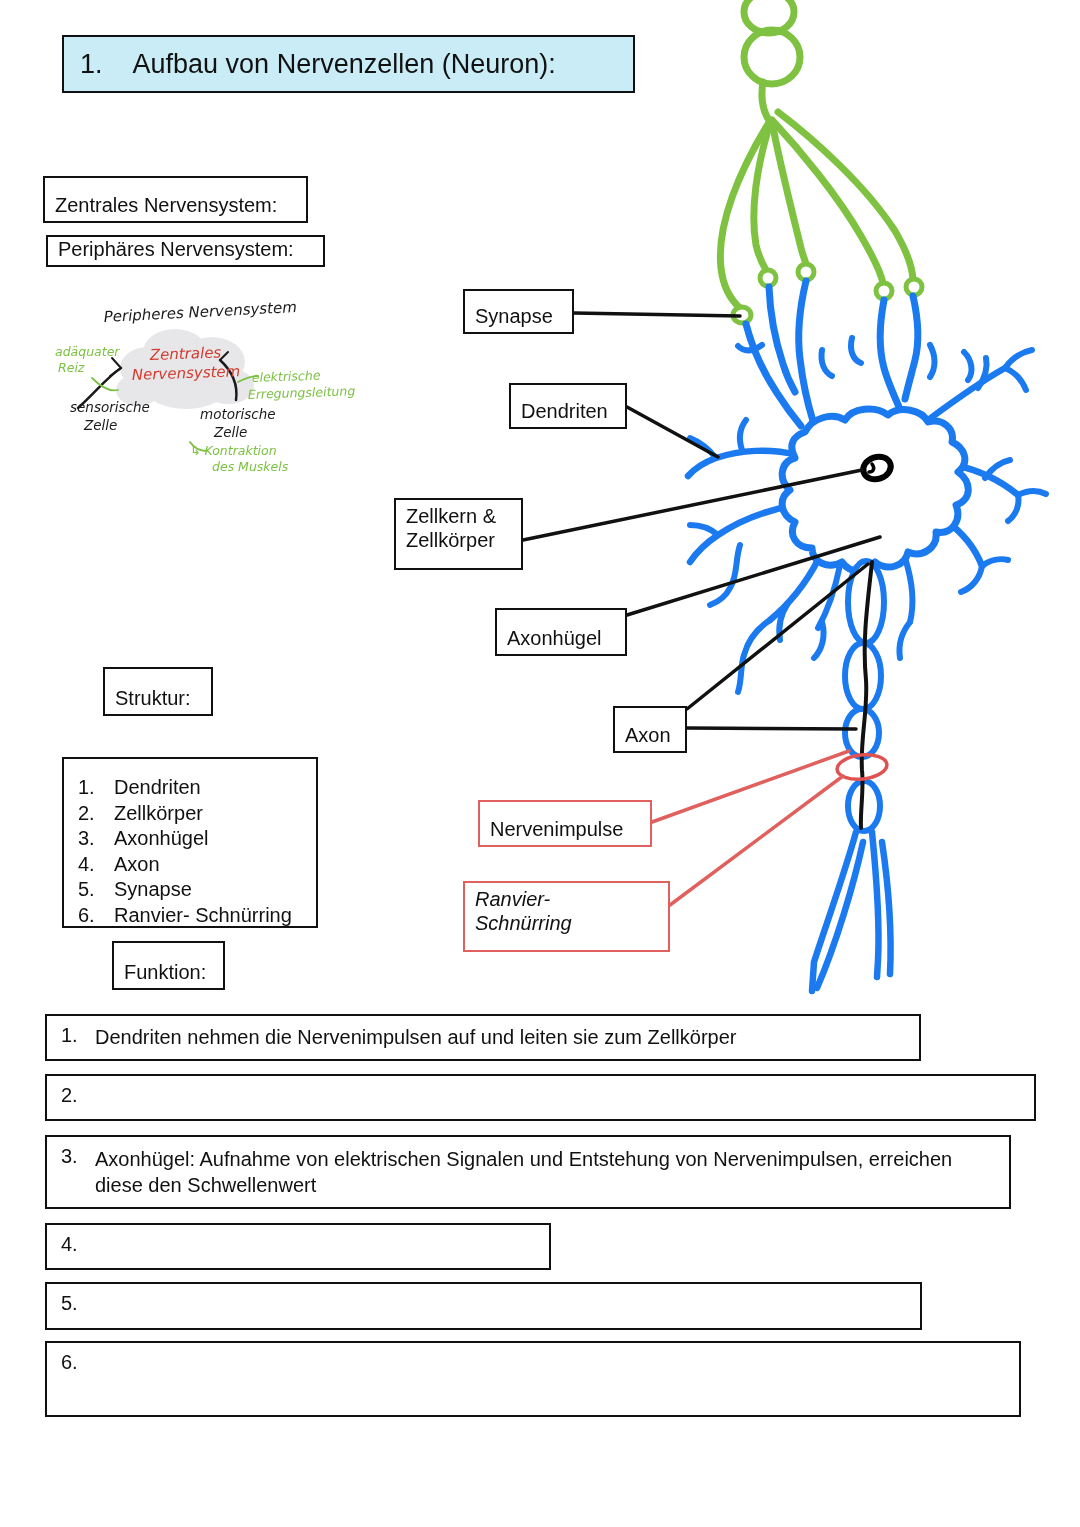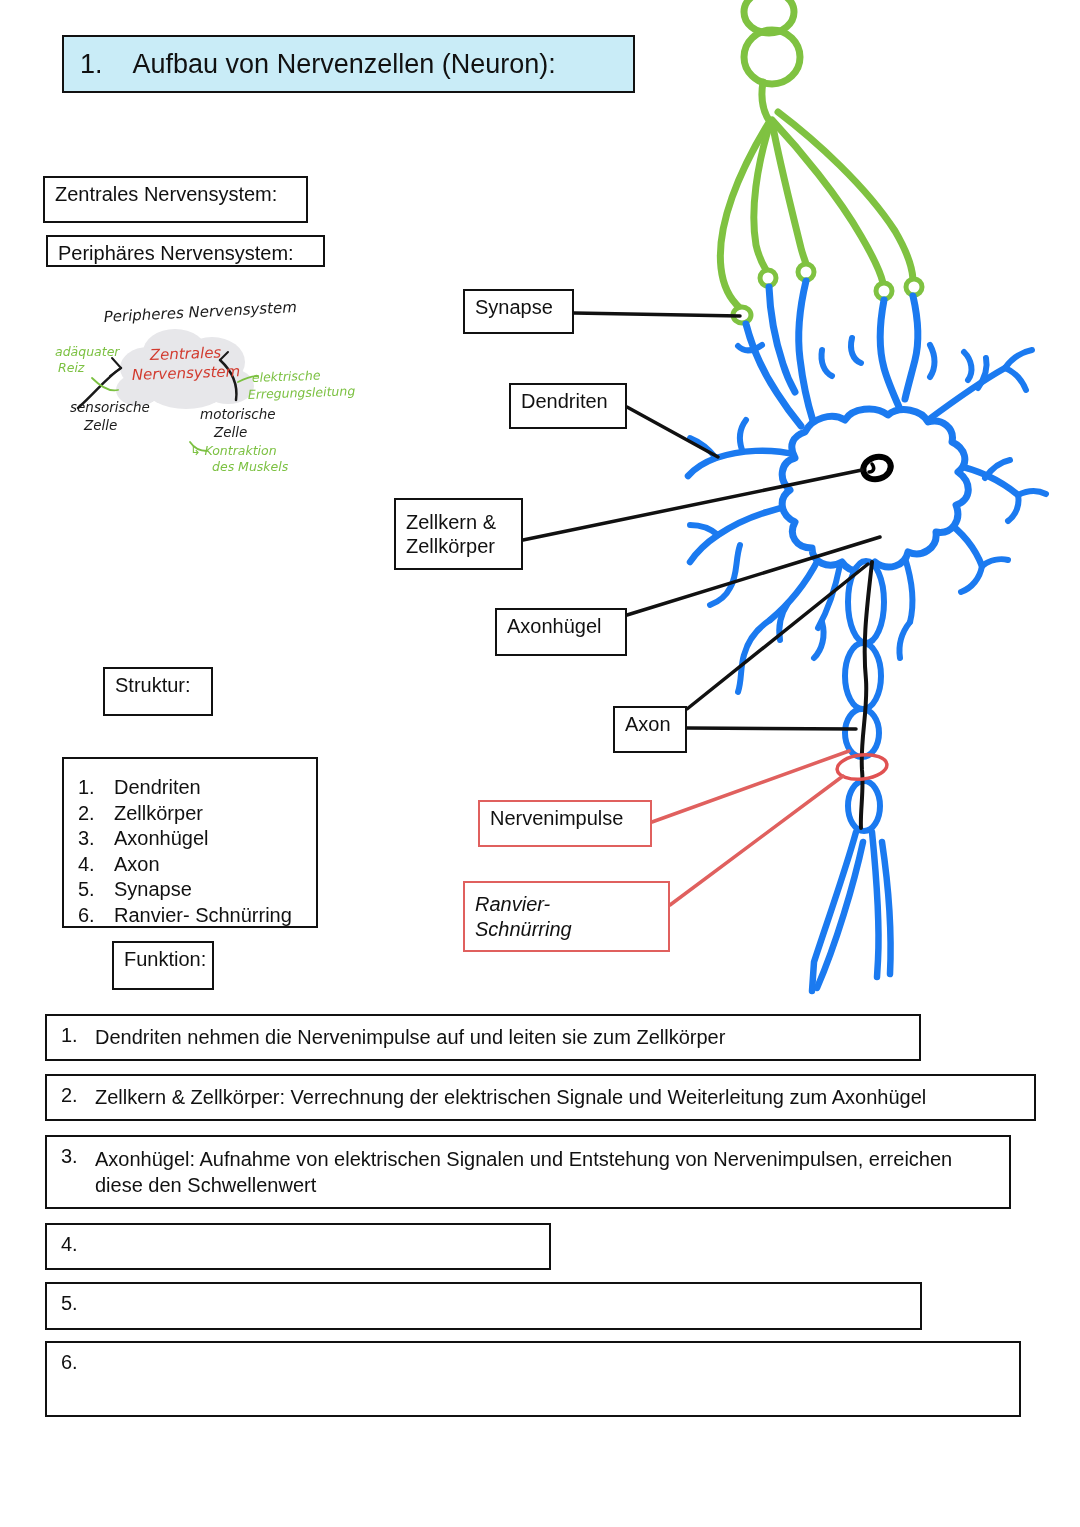--- a/index.html
+++ b/index.html
@@ -1,25 +1,25 @@
 <!DOCTYPE html>
 <html><head>
 <meta charset="utf-8">
 <style>
   html,body{margin:0;padding:0;background:#ffffff;}
   body{font-family:"Liberation Sans", sans-serif; color:#111;}
   .page{position:relative;width:1080px;height:1527px;background:#fff;overflow:hidden;}
   svg.draw{position:absolute;left:0;top:0;}
-  .box{position:absolute;background:#fff;border:2.5px solid #111;display:flex;align-items:flex-start;
+  .box{position:absolute;background:#fff;border:2.5px solid #111;display:flex;align-items:flex-end;
        font-size:20px;line-height:1.22;box-sizing:border-box;padding:4px 10px;}
   .titlebox{position:absolute;left:62px;top:35px;width:573px;height:58px;background:#c9ecf7;
        border:2.5px solid #111;display:flex;align-items:center;font-size:27px;box-sizing:border-box;padding:0 16px;}
   .titlebox .num{margin-right:30px;}
   .redbox{border-color:#e0605e;}
-  .col{flex-direction:column;align-items:flex-start;justify-content:center;}
+  .col{flex-direction:column;align-items:flex-start;}
   .fnrow{position:absolute;background:#fff;border:2.5px solid #111;display:flex;align-items:center;
        font-size:20px;line-height:1.32;box-sizing:border-box;padding:6px 12px 6px 14px;}
   .fnrow .n{flex:0 0 34px;align-self:flex-start;}
   .fnrow .t{flex:1 1 auto;}
   .structlist{position:absolute;left:62px;top:757px;width:256px;height:171px;background:#fff;
        border:2.5px solid #111;box-sizing:border-box;padding:16px 8px 8px 14px;font-size:20px;}
   .structlist .row{display:flex;line-height:25.5px;}
   .structlist .row .n{flex:0 0 36px;}
   .hw{font-style:italic;}
 </style>
@@ -227,31 +227,30 @@
     <div class="row">
       <span class="n">5.</span>
       <span>Synapse</span>
       </div>
     <div class="row">
       <span class="n">6.</span>
       <span>Ranvier- Schnürring</span>
       </div>
   </div>
 
-  <div class="box" style="left:112px;top:941px;width:102px;height:49px;">
+  <div class="box" style="left:112px;top:941px;width:113px;height:49px;">
     <span>Funktion:</span>
   </div>
 
   <div class="fnrow" style="left:45px;top:1014px;width:876px;height:47px;">
     <span class="n">1.</span>
-    <span class="t">Dendriten nehmen die Nervenimpulse auf und leiten sie zum Zellkörper</span>
+    <span class="t">Dendriten nehmen die Nervenimpulsen auf und leiten sie zum Zellkörper</span>
   </div>
   <div class="fnrow" style="left:45px;top:1074px;width:991px;height:47px;">
     <span class="n">2.</span>
-    <span class="t">Zellkern &amp; Zellkörper: Verrechnung der elektrischen Signale und Weiterleitung zum Axonhügel</span>
   </div>
   <div class="fnrow" style="left:45px;top:1135px;width:966px;height:74px;">
     <span class="n">3.</span>
     <span class="t">Axonhügel: Aufnahme von elektrischen Signalen und Entstehung von Nervenimpulsen, erreichen diese den Schwellenwert</span>
   </div>
   <div class="fnrow" style="left:45px;top:1223px;width:506px;height:47px;">
     <span class="n">4.</span>
   </div>
   <div class="fnrow" style="left:45px;top:1282px;width:877px;height:48px;">
     <span class="n">5.</span>

